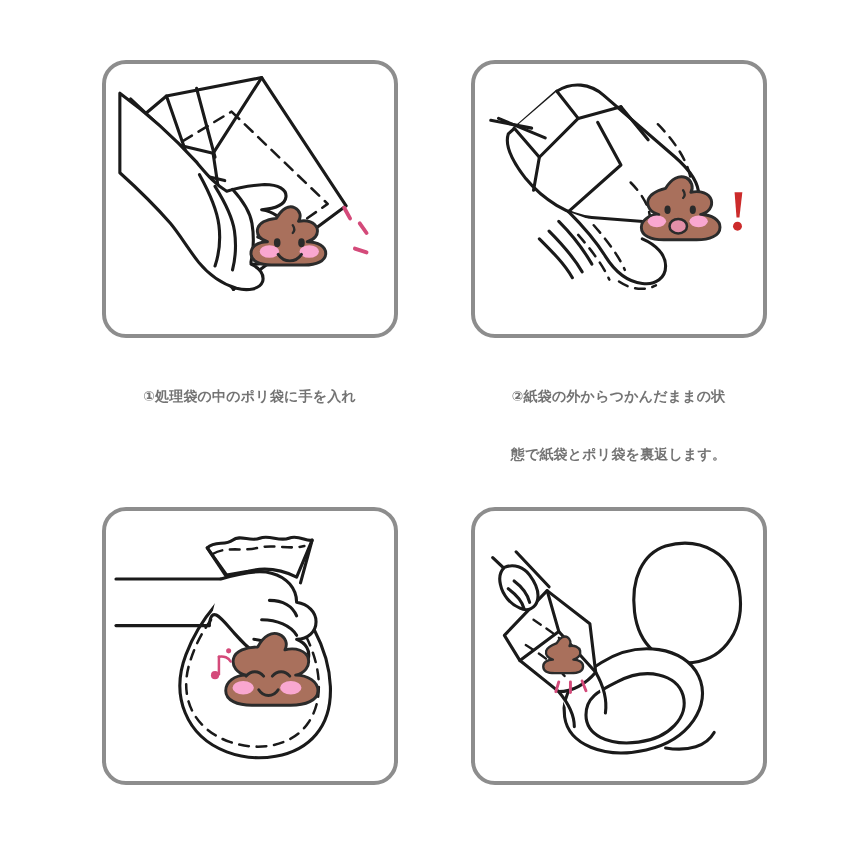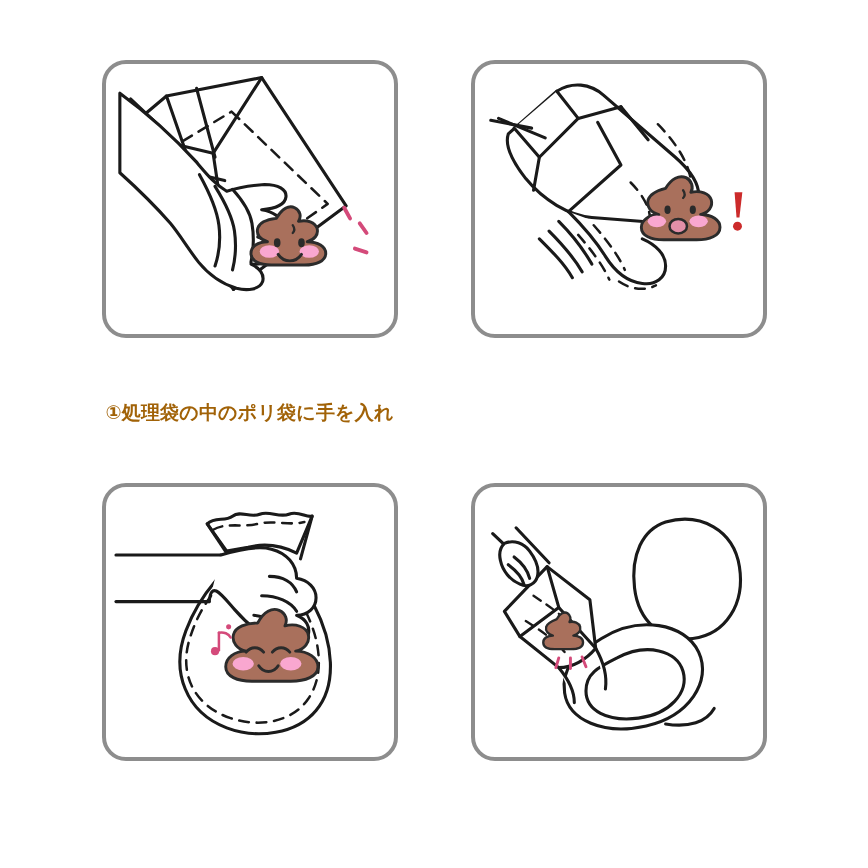--- a/index.html
+++ b/index.html
@@ -54,22 +54,22 @@
   }
   .panel svg {
     display: block;
     width: 100%;
     height: 100%;
   }
 
   .caption {
     margin-top: 10px;
     text-align: center;
-    color: #a16207;
-    font-size: 19px;
+    color: #737373;
+    font-size: 14px;
     line-height: 1.38;
     font-weight: 700;
     letter-spacing: 0.2px;
     white-space: pre;
   }
   .caption .line {
     display: block;
   }
 </style>
 </head>
@@ -221,20 +221,24 @@
             <ellipse cx="209" cy="167" rx="9" ry="7.5" fill="#e38fa8" stroke="#2b2b2b" stroke-width="2.6"></ellipse>
             <path d="M214,130 C216,133 216,136 214,138" fill="none" stroke="#2b2b2b" stroke-width="2.4" stroke-linecap="round"></path>
           </g>
 
           <g fill="#cc2b2b">
             <path d="M267,132 L275,132 L272,158 L269,158 Z"></path>
             <circle cx="270" cy="167" r="4.6"></circle>
           </g>
         </svg>
       </div>
+      <div class="caption">
+        <span class="line">②紙袋の外からつかんだままの状</span>
+        <span class="line">態で紙袋とポリ袋を裏返します。</span>
+      </div>
     </div>
 
     <div class="cell">
       <div class="panel">
         <svg viewBox="0 0 296 278" xmlns="http://www.w3.org/2000/svg">
           <g fill="#ffffff" stroke="#1a1a1a" stroke-width="3.2" stroke-linecap="round" stroke-linejoin="round">
 
             <path d="M152,62
                      C126,78 96,110 82,148
                      C66,190 82,232 124,248

